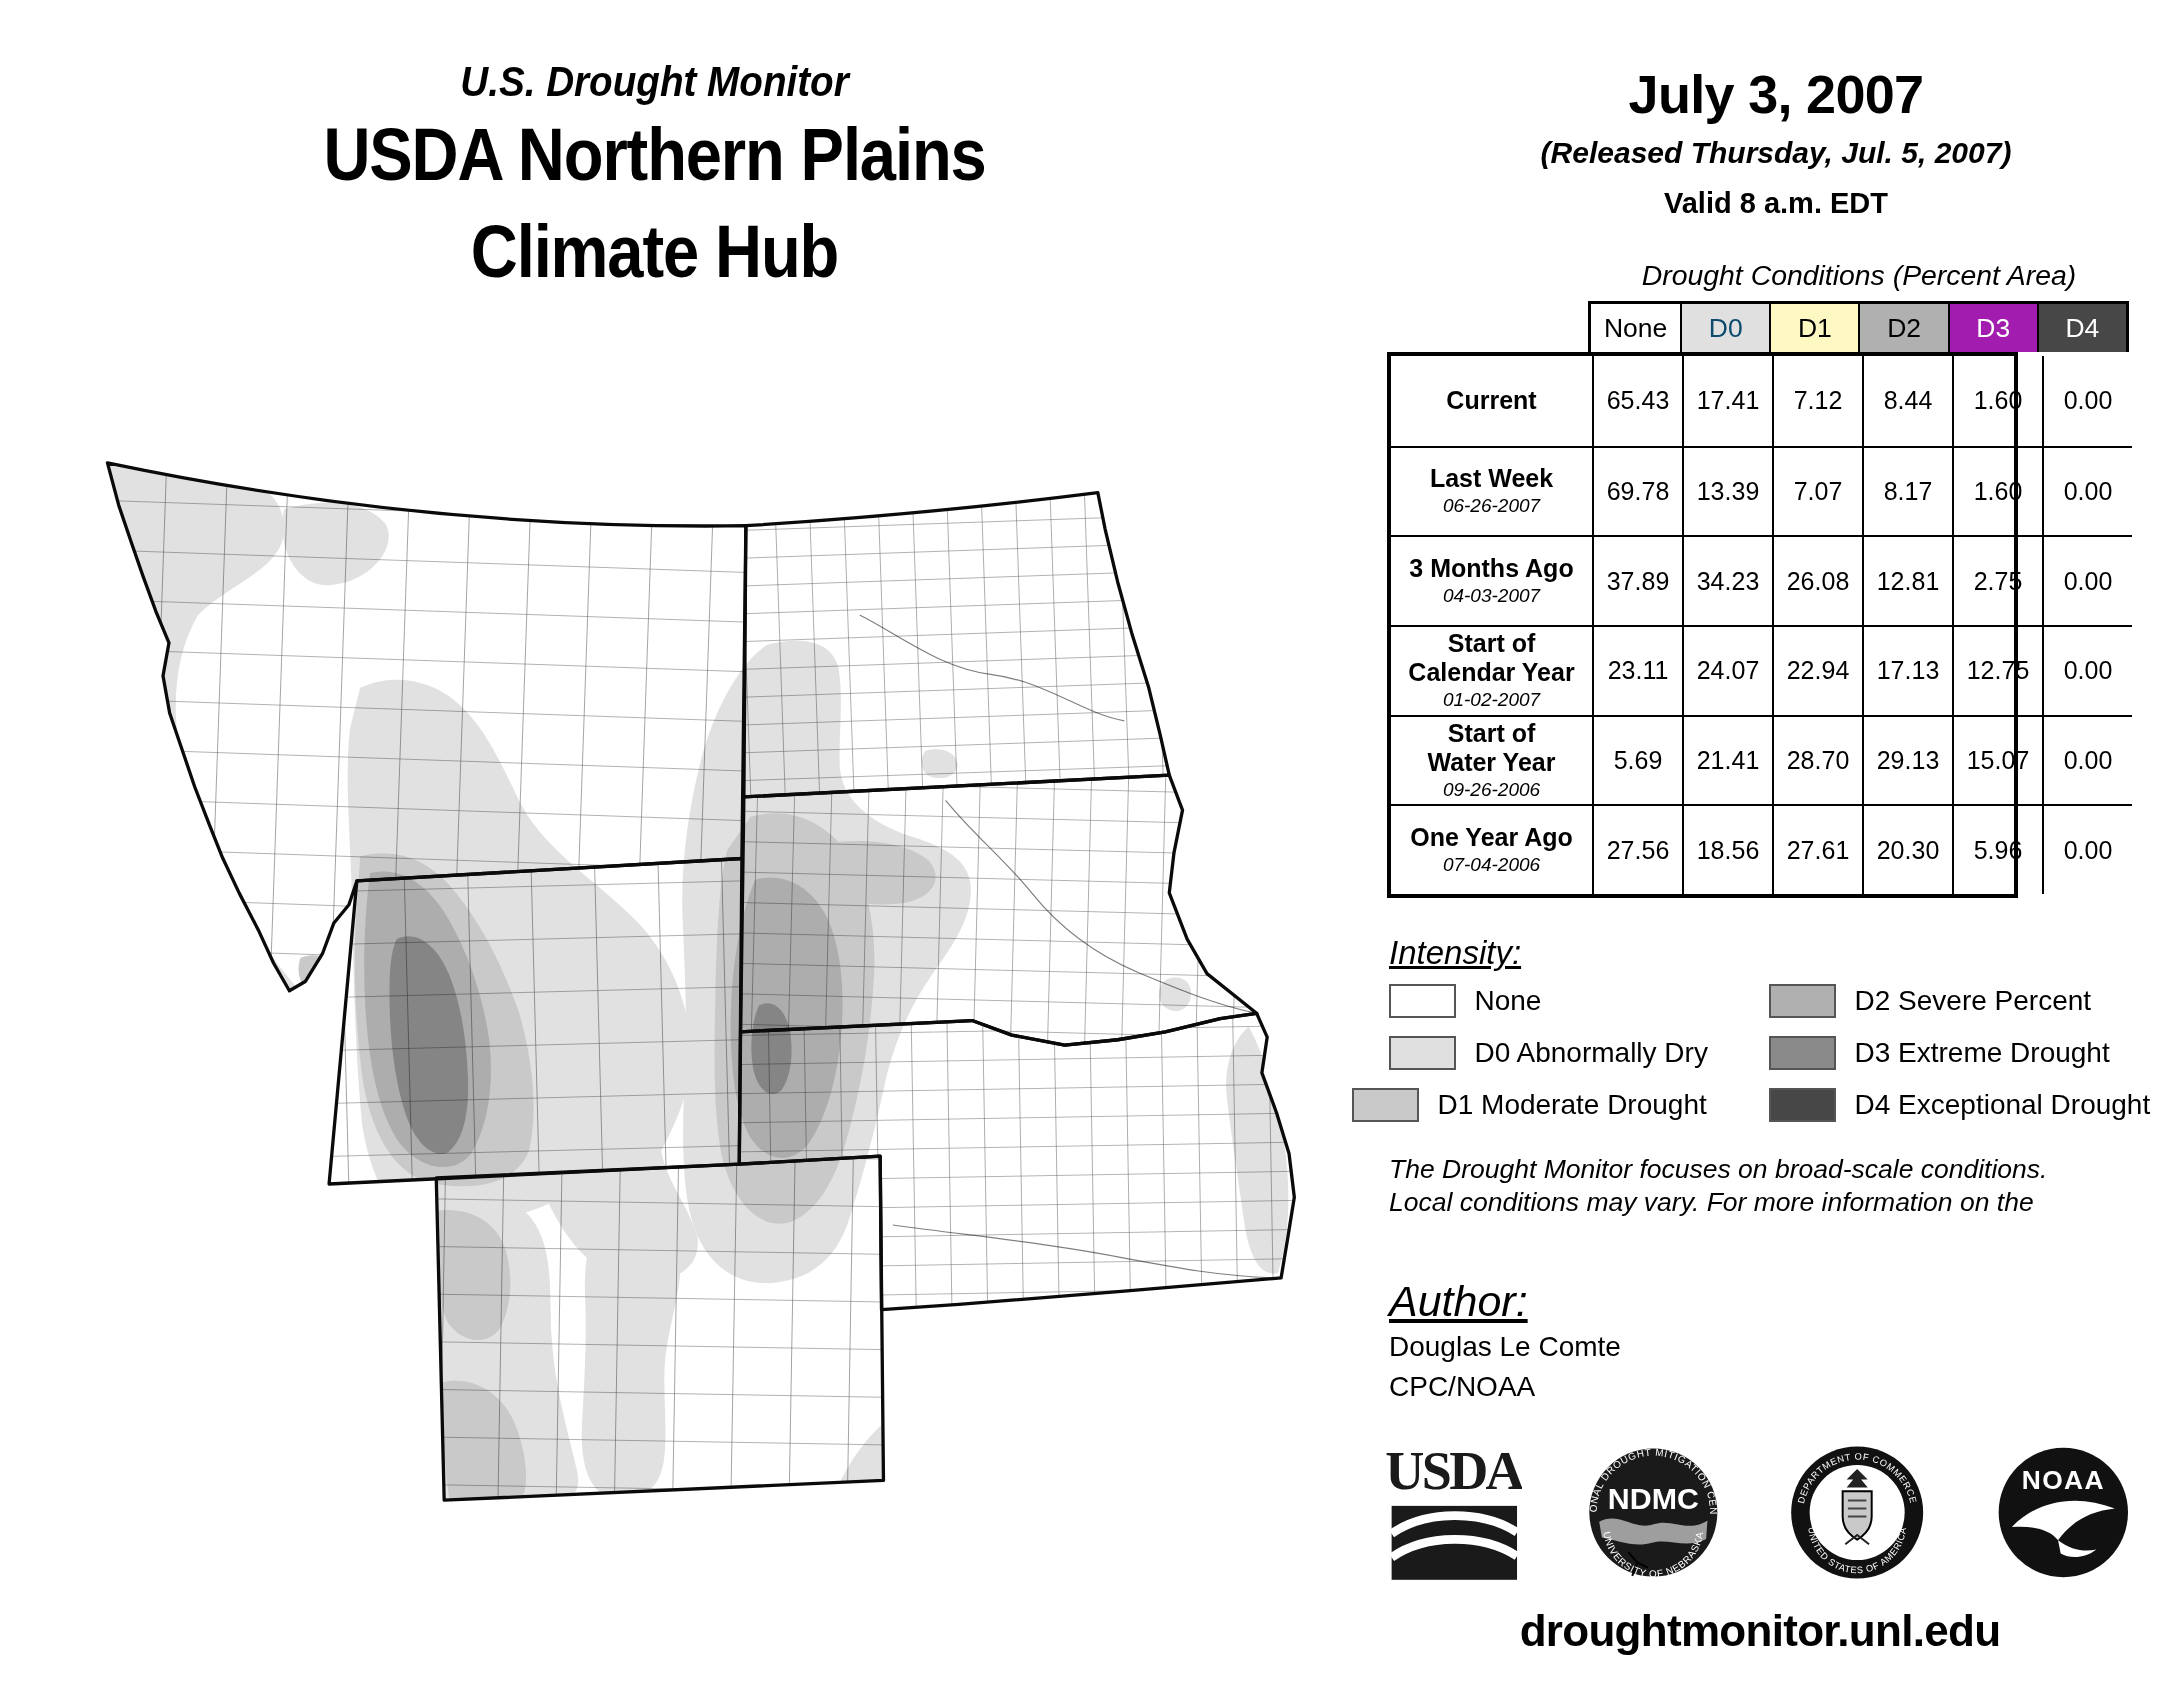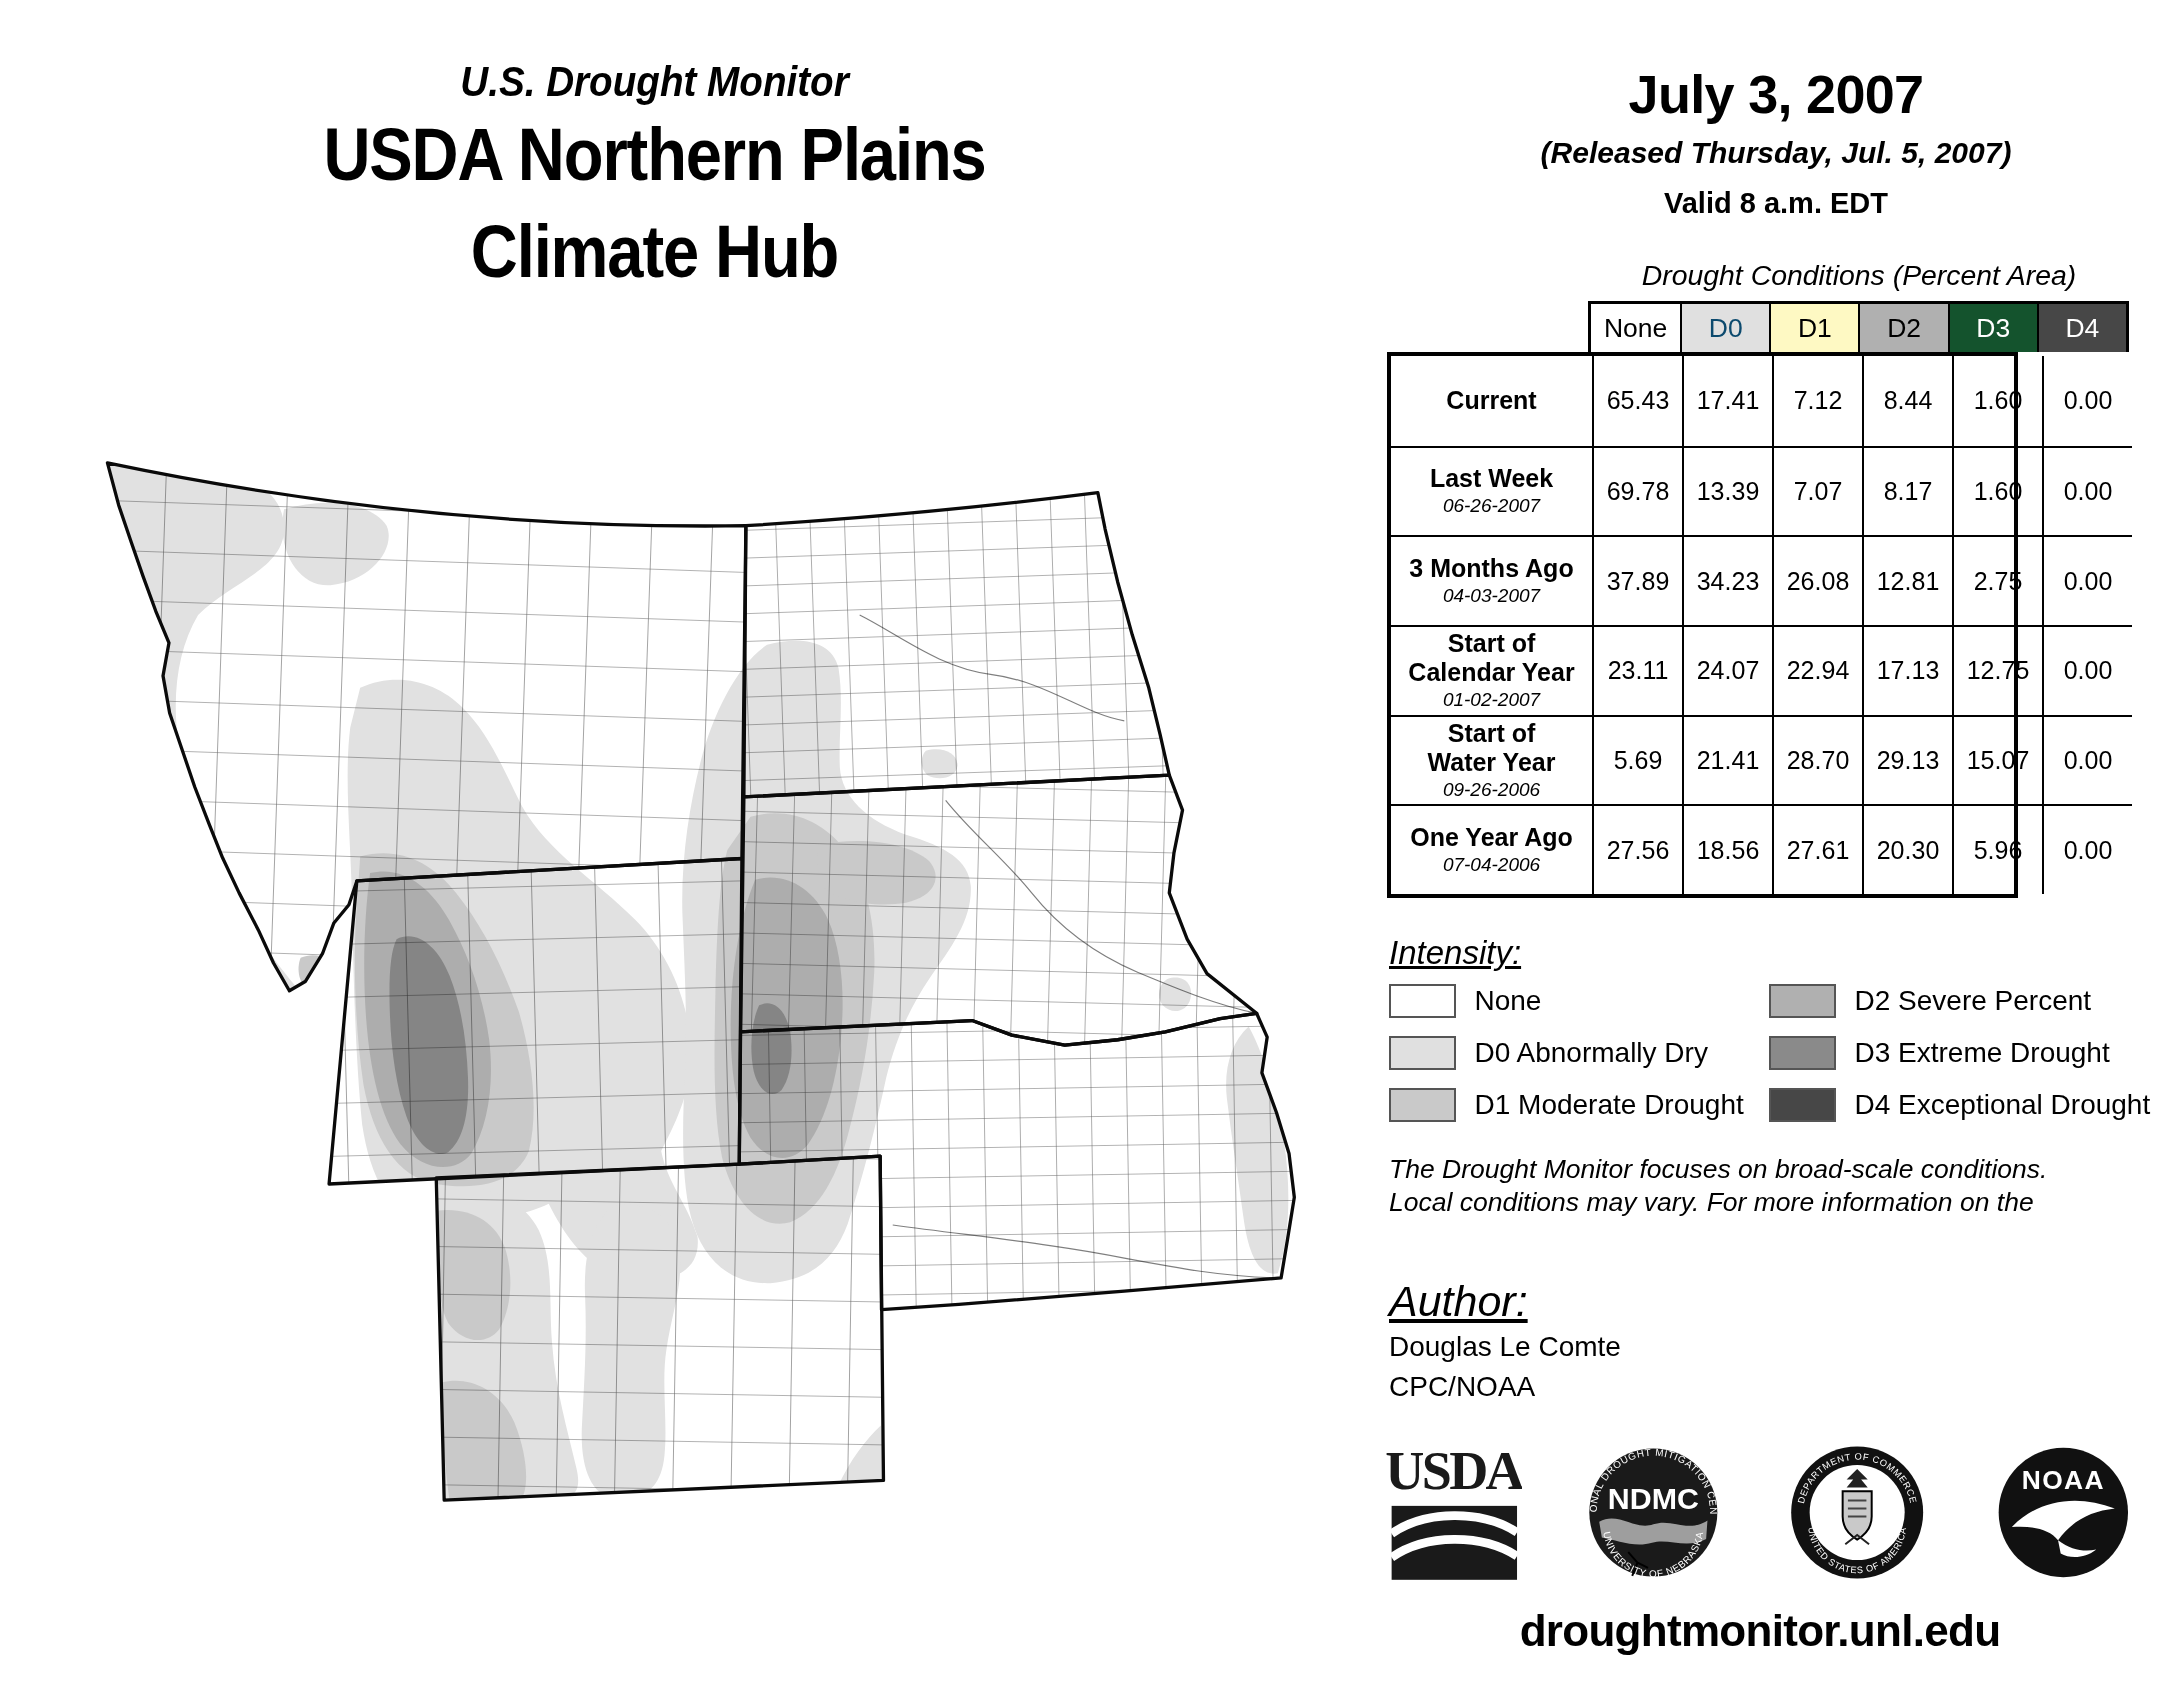--- a/index.html
+++ b/index.html
@@ -135,21 +135,21 @@
   <div class="rvalid">Valid 8 a.m. EDT</div>
 </div>
 
 <div class="abs tcaption">Drought Conditions (Percent Area)</div>
 
 <div class="abs thead">
   <div class="hc" style="background: rgb(255, 255, 255); color: rgb(0, 0, 0);">None</div>
   <div class="hc" style="background: rgb(224, 224, 224); color: #0c4a6e;">D0</div>
   <div class="hc" style="background: #fef9c3; color: rgb(0, 0, 0); text-align: center;">D1</div>
   <div class="hc" style="background: rgb(176, 176, 176); color: rgb(0, 0, 0);">D2</div>
-  <div class="hc" style="background: #14532d; color: rgb(255, 255, 255);">D3</div>
+  <div class="hc" style="background: #a21caf; color: rgb(255, 255, 255);">D3</div>
   <div class="hc" style="background: rgb(71, 71, 71); color: rgb(255, 255, 255);">D4</div>
 </div>
 
 <div class="abs tbody">
 
   <div class="cell rl">
     <div class="l1">Current</div>
     <div class="l2"></div>
     <div class="dt"></div>
   </div>
@@ -224,21 +224,21 @@
 <div class="abs intensity">Intensity:</div>
 
 <div class="abs leg-item" style="left:1389px;top:982px">
   <div class="leg-swatch" style="background: rgb(255, 255, 255);"></div>
   <div class="leg-label">None</div>
 </div>
 <div class="abs leg-item" style="left:1389px;top:1034px">
   <div class="leg-swatch" style="background: rgb(224, 224, 224);"></div>
   <div class="leg-label">D0 Abnormally Dry</div>
 </div>
-<div class="abs leg-item" style="left:1389px;top:1086px">
+<div class="abs leg-item" style="left:1352px;top:1086px">
   <div class="leg-swatch" style="background: rgb(201, 201, 201);"></div>
   <div class="leg-label">D1 Moderate Drought</div>
 </div>
 <div class="abs leg-item" style="left:1769px;top:982px">
   <div class="leg-swatch" style="background: rgb(176, 176, 176);"></div>
   <div class="leg-label">D2 Severe Percent</div>
 </div>
 <div class="abs leg-item" style="left:1769px;top:1034px">
   <div class="leg-swatch" style="background: rgb(138, 138, 138);"></div>
   <div class="leg-label">D3 Extreme Drought</div>

